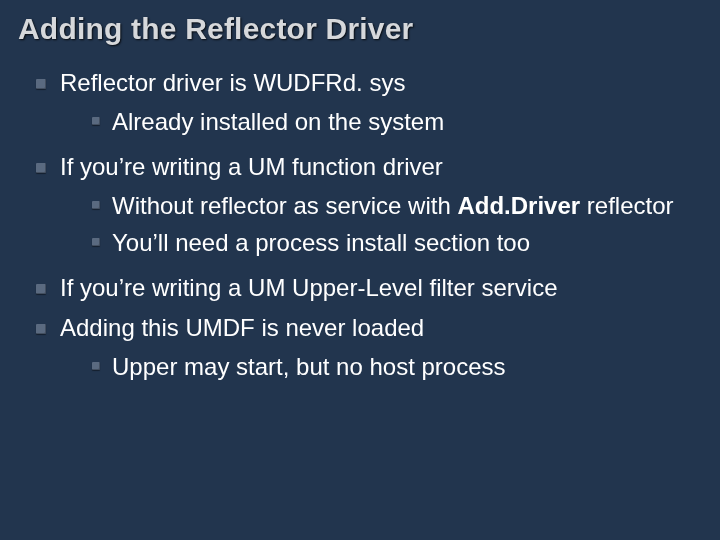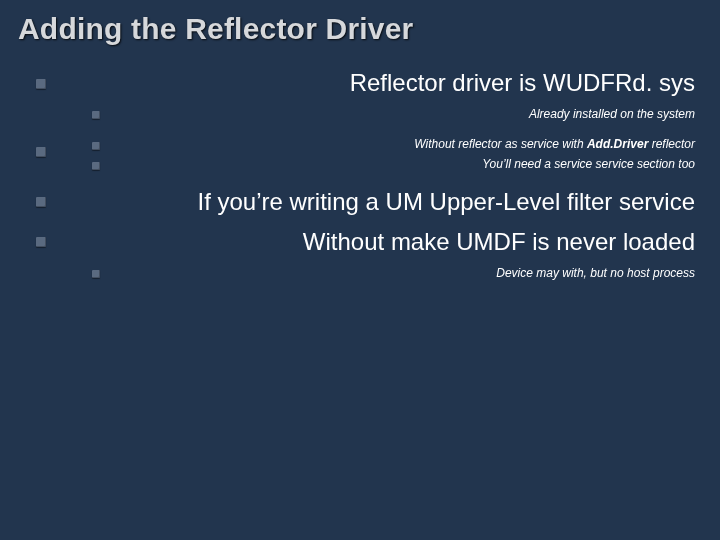--- a/index.html
+++ b/index.html
@@ -9,21 +9,21 @@
     height: 540px;
     background: #22354e;
     font-family: Arial, Helvetica, sans-serif;
     color: #fff;
     overflow: hidden;
   }
   .slide {
     box-sizing: border-box;
     width: 720px;
     height: 540px;
-    padding: 12px 25px 18px 18px;
+    padding: 12px 14px 18px 18px;
   }
   .title {
     font-size: 30px;
     font-weight: bold;
     color: #d6d8db;
     text-shadow: 1px 1px 2px rgba(0,0,0,0.8);
     margin: 0 0 22px 0;
     letter-spacing: 0.2px;
   }
   ul {
@@ -34,44 +34,42 @@
   .lvl1 {
     margin-left: 14px;
   }
   .lvl1 > li {
     position: relative;
     padding-left: 28px;
     font-size: 24px;
     line-height: 1.25;
     margin: 0 0 10px 0;
     color: #ffffff;
-    text-align: right;
   }
   .lvl1 > li::before {
     content: "";
     position: absolute;
     left: 4px;
     top: 0.45em;
     width: 10px;
     height: 10px;
     background: #5a6a80;
     border-radius: 1px;
     box-shadow: inset -1px -1px 0 rgba(0,0,0,0.25), 0 1px 1px rgba(0,0,0,0.4);
   }
   .lvl2 {
     margin: 8px 0 14px 30px;
   }
   .lvl2 > li {
     position: relative;
     padding-left: 22px;
-    font-size: 12px;
+    font-size: 24px;
     line-height: 1.35;
     margin: 0 0 4px 0;
     color: #ffffff;
-    font-style: italic;
   }
   .lvl2 > li::before {
     content: "";
     position: absolute;
     left: 2px;
     top: 0.45em;
     width: 8px;
     height: 8px;
     background: #5a6a80;
     border-radius: 1px;
@@ -87,33 +85,34 @@
   <ul class="lvl1">
 
     <li>
       <span>Reflector driver is WUDFRd. sys</span>
       <ul class="lvl2">
         <li><span>Already installed on the system</span></li>
       </ul>
     </li>
 
     <li>
+      <span>If you’re writing a UM function driver</span>
       <ul class="lvl2">
         <li>
           <span>Without reflector as service with </span><span class="b">Add.Driver</span><span> reflector</span>
         </li>
-        <li><span>You’ll need a service service section too</span></li>
+        <li><span>You’ll need a process install section too</span></li>
       </ul>
     </li>
 
     <li>
       <span>If you’re writing a UM Upper-Level filter service</span>
     </li>
 
     <li>
-      <span>Without make UMDF is never loaded</span>
+      <span>Adding this UMDF is never loaded</span>
       <ul class="lvl2">
-        <li><span>Device may with, but no host process</span></li>
+        <li><span>Upper may start, but no host process</span></li>
       </ul>
     </li>
 
   </ul>
 </div>
 
 </body></html>

